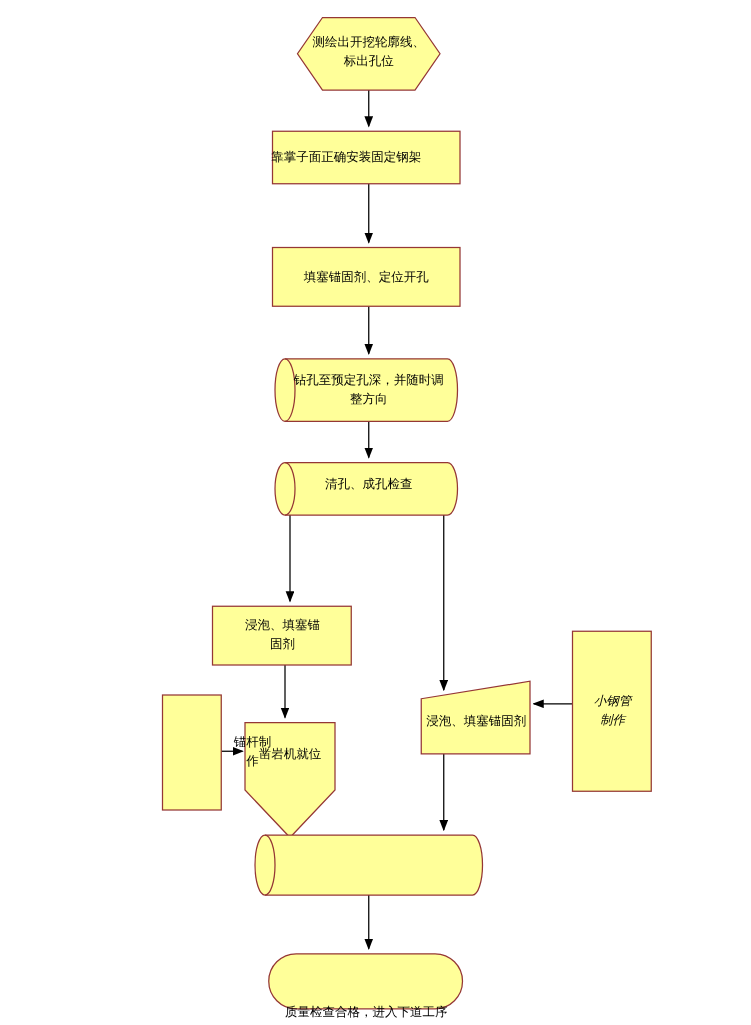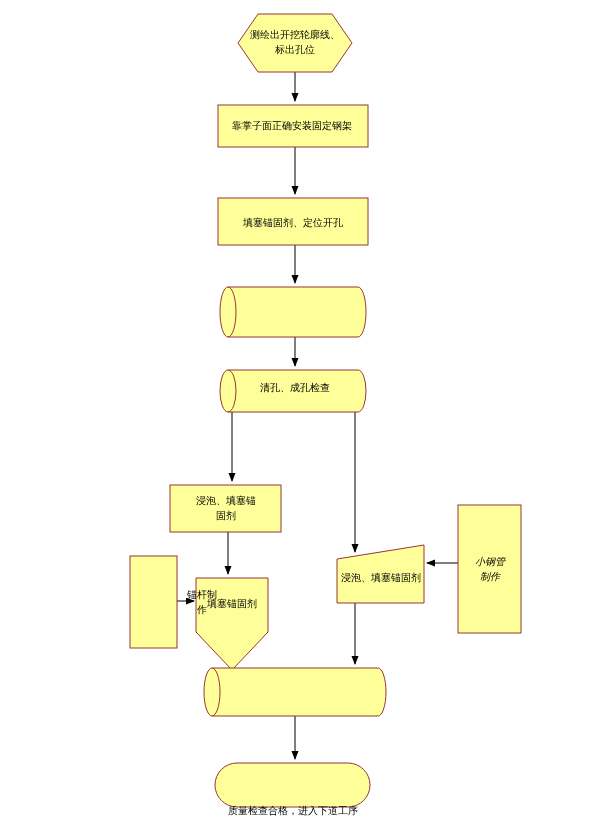--- a/index.html
+++ b/index.html
@@ -75,23 +75,24 @@
       <rect class="node" x="458" y="505" width="63" height="128"></rect>
 
       <path class="node" d="M212,668 H378 A8,24 0 0 1 378,716 H212 A8,24 0 0 1 212,668 Z"></path>
       <path class="node-edge" d="M212,668 A8,24 0 0 1 212,716"></path>
 
       <rect class="node" x="215" y="763" width="155" height="44" rx="22" ry="22"></rect>
     </g>
   </svg>
 
   <div class="label" style="left:248px; top:28px;  width:94px;">测绘出开挖轮廓线、标出孔位</div>
-  <div class="label" style="left:222px; top:120px; width:140px;font-family:Liberation Mono, monospace;">靠掌子面正确安装固定钢架</div>
+  <div class="label" style="left:207px; top:120px; width:140px;">靠掌子面正确安装固定钢架</div>
   <div class="label" style="left:223px; top:216px; width:140px;">填塞锚固剂、定位开孔</div>
+  <div class="label" style="left:231px; top:298px; width:128px;">钻孔至预定孔深，并随时调整方向</div>
   <div class="label" style="left:231px; top:381px; width:128px;">清孔、成孔检查</div>
   <div class="label" style="left:196px; top:494px; width:60px;">浸泡、填塞锚固剂</div>
   <div class="label" style="left:139px; top:588px; width:30px;margin-left:48px;">锚杆制作</div>
-  <div class="label" style="left:199px; top:597px; width:66px;">填塞锚固剂</div>
+  <div class="label" style="left:199px; top:597px; width:66px;">凿岩机就位</div>
   <div class="label" style="left:340px; top:571px; width:82px;">浸泡、填塞锚固剂</div>
   <div class="label" style="left:475px; top:555px; width:30px;font-style:italic;">小钢管制作</div>
   <div class="label" style="left:221px; top:804px; width:144px;">质量检查合格，进入下道工序</div>
 
 </div>
 
 </body></html>

